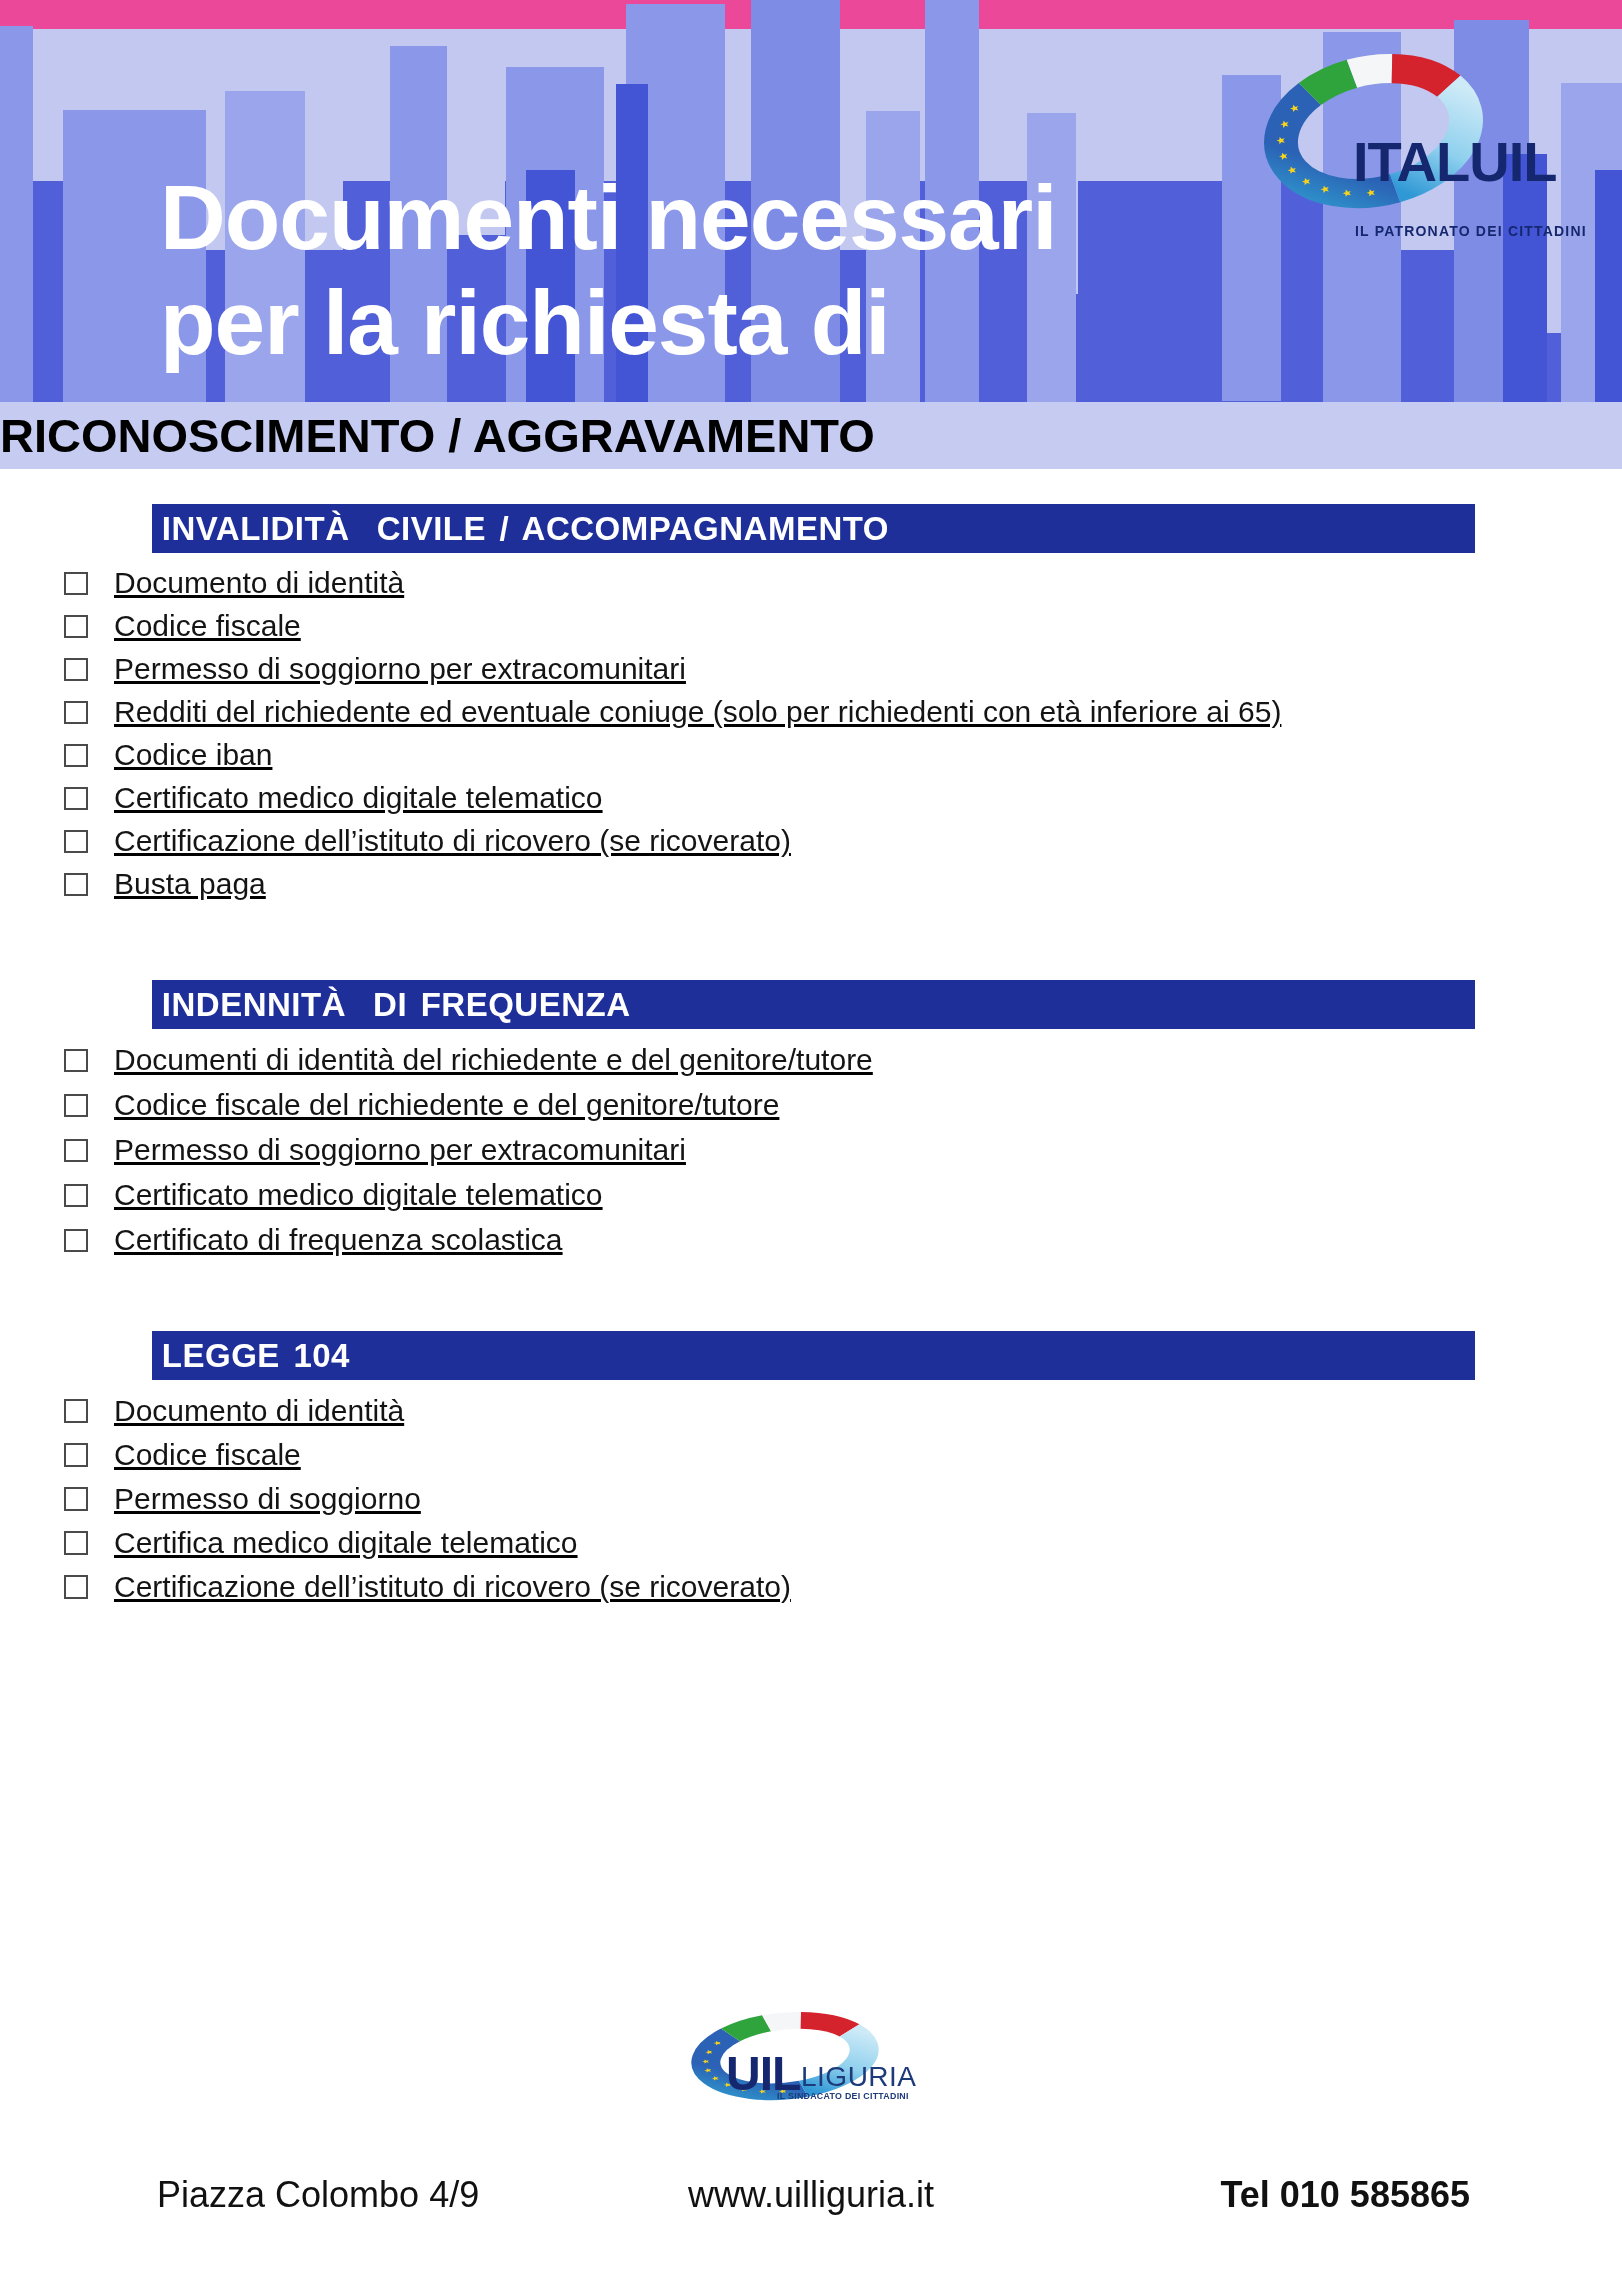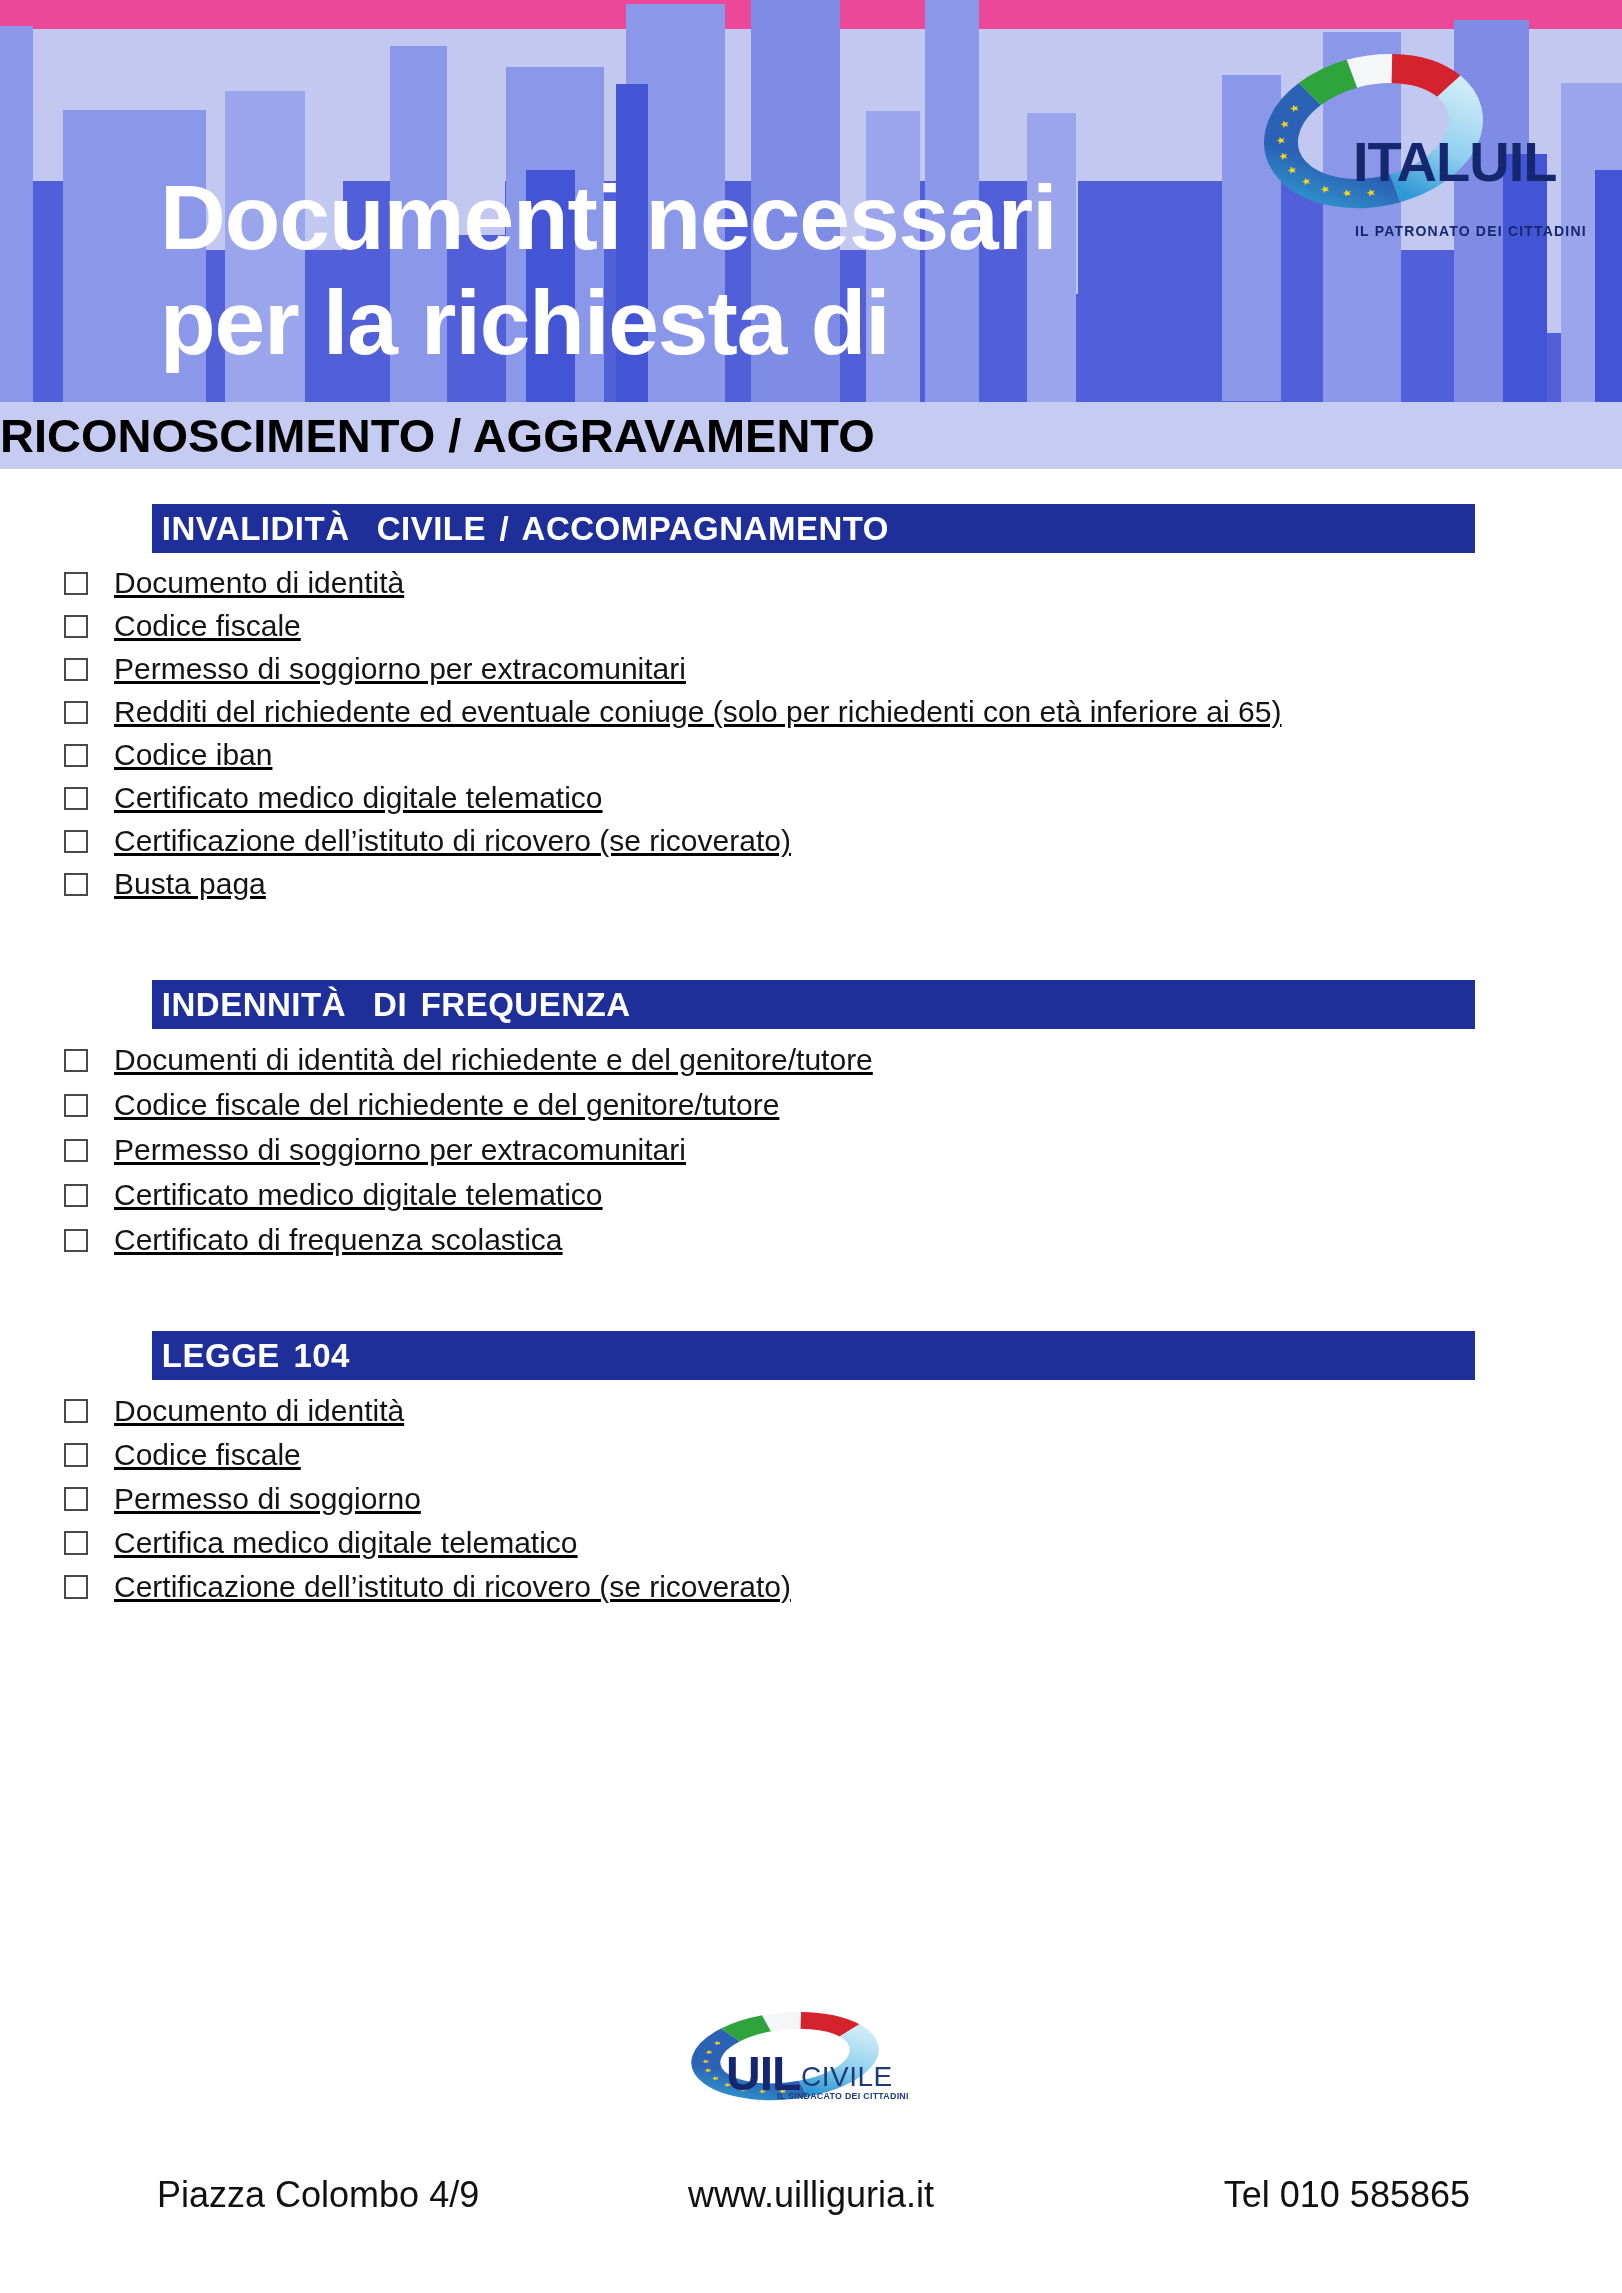--- a/index.html
+++ b/index.html
@@ -46,21 +46,21 @@
   .uil-word { position:absolute; left:45px; top:41px; font-size:48px; font-weight:bold;
               color:var(--logo_navy); letter-spacing:-1px; z-index:2;margin-top:7px; }
   .uil-region { position:absolute; left:120px; top:63px; font-size:28px; font-weight:normal;
               color:#1d3a7a; letter-spacing:0.5px; z-index:2; }
   .uil-tag  { position:absolute; left:96px; top:93px; font-size:8.8px; font-weight:bold;
               letter-spacing:0.3px; color:#1d3a7a; z-index:2; white-space:nowrap; }
 
   .foot-row { position:absolute; left:0; top:2174px; width:1622px; height:39px; font-size:36px; color:#111; }
   .foot-address { position:absolute; left:157px; }
   .foot-web     { position:absolute; left:50%; transform:translateX(-50%); }
-  .foot-phone   { position:absolute; right:152px; }
+  .foot-phone   { position:absolute; right:152px;font-weight:bold; }
 </style>
 </head>
 <body>
 
 <div class="page">
 
   <div class="header">
     <div>
 
       <div class="sky-rect" style="left:0;top:29px;width:1622px;height:372px;background:var(--sky_light)"></div>
@@ -270,21 +270,21 @@
           <use href="#starp" transform="translate(17.7,135)"></use>
           <use href="#starp" transform="translate(8.2,118.1)"></use>
           <use href="#starp" transform="translate(5,100)"></use>
           <use href="#starp" transform="translate(8.2,81.9)"></use>
           <use href="#starp" transform="translate(17.7,65)"></use>
           <use href="#starp" transform="translate(32.8,50.5)"></use>
         </g>
       </g>
     </svg>
     <span class="uil-word">UIL</span>
-    <span class="uil-region">CIVILE</span>
+    <span class="uil-region">LIGURIA</span>
     <span class="uil-tag">IL SINDACATO DEI CITTADINI</span>
   </div>
 
   <div class="foot-row">
     <span class="foot-address">Piazza Colombo 4/9</span>
     <span class="foot-web">www.uilliguria.it</span>
     <span class="foot-phone">Tel 010 585865</span>
   </div>
 
 </div>

